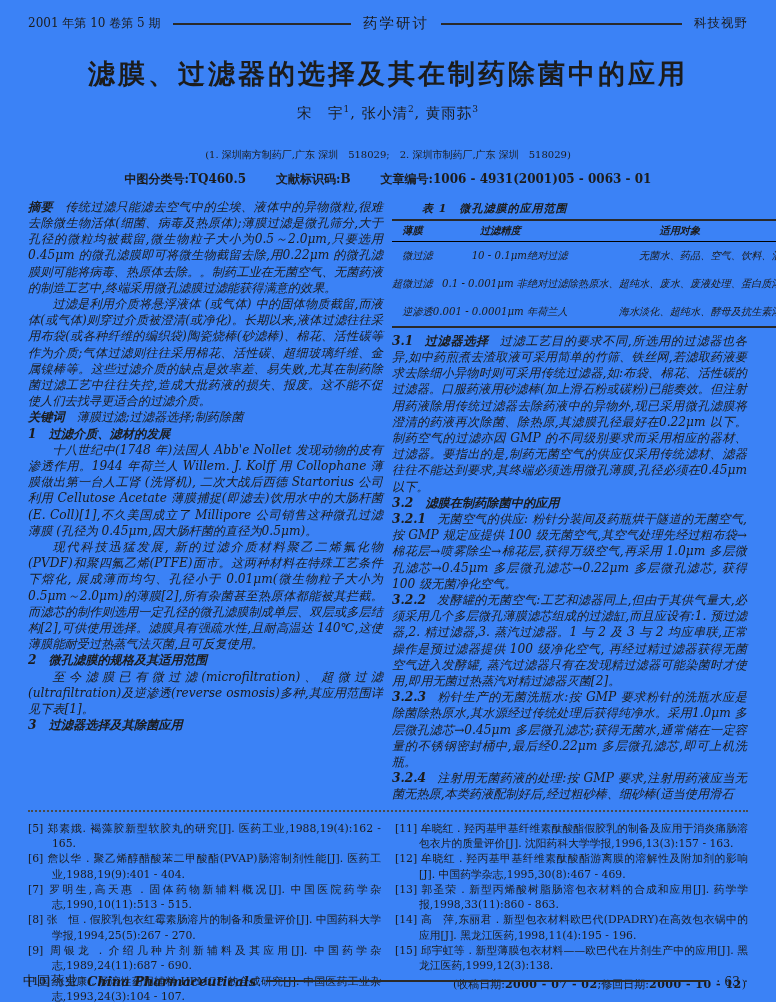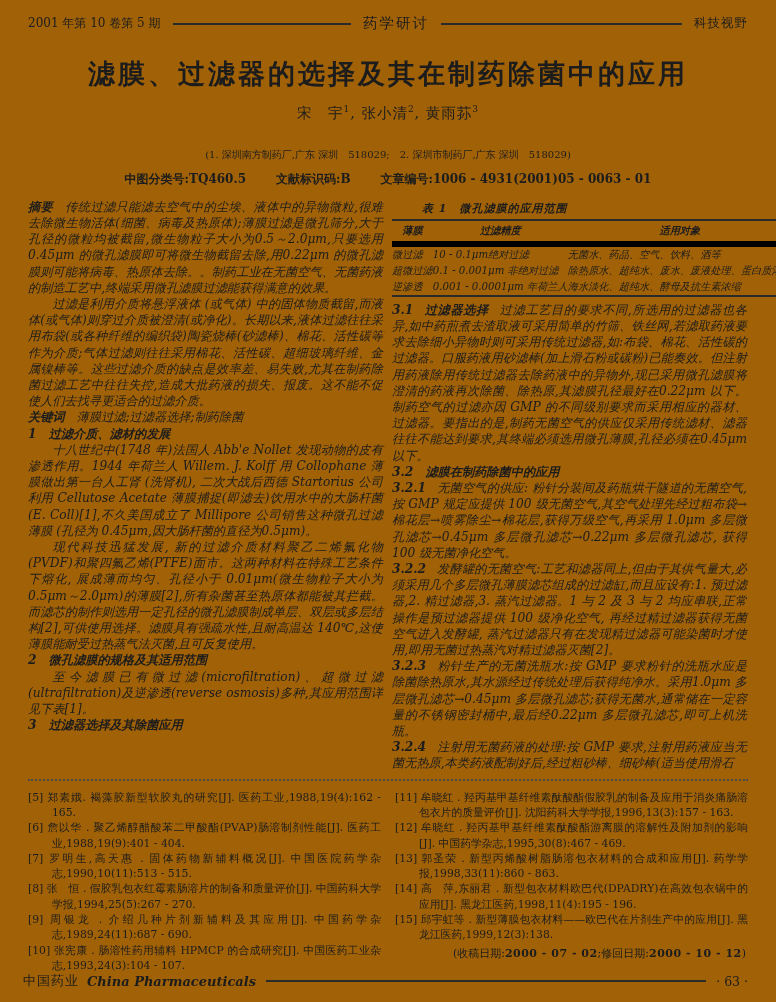--- a/index.html
+++ b/index.html
@@ -1,18 +1,18 @@
 <!DOCTYPE html>
 <html lang="zh"><head>
 <meta charset="utf-8">
 <style>
   html,body{margin:0;padding:0;background:#e8e8e4;}
   .page{
     width:776px;height:1002px;box-sizing:border-box;position:relative;
-    margin:0 auto;background:#a16207;color:#1c1c1c;
+    margin:0 auto;background:#3b82f6;color:#1c1c1c;
     font-family:"DejaVu Serif","Liberation Serif",serif;
     padding:14px 28px 0;overflow:hidden;
   }
   
   .masthead{display:flex;align-items:center;font-size:12px;white-space:nowrap;}
   .masthead .rule{height:2px;background:#2a2a2a;flex:1;margin:0 12px;}
   .masthead .rule.r2{flex:1.35;}
   .masthead .col-name{font-size:14.5px;letter-spacing:2px;}
   .masthead .corner{font-size:12.5px;letter-spacing:1px;}
   
@@ -27,22 +27,22 @@
   .para{font-size:12.2px;line-height:16.2px;text-align:justify;margin:0;}
   .indent{text-indent:2em;}
   .lead{font-weight:bold;margin-right:1em;}
   .sec-h{font-size:12.2px;line-height:16.2px;font-weight:bold;margin:0;}
   .run-num{font-weight:bold;margin-right:0.9em;}
   .run-title{font-weight:bold;margin-right:0.9em;}
   
   .tbl-caption{font-size:11px;font-weight:bold;margin:2px 0 3px 30px;letter-spacing:1px;}
   table.apptbl{width:100%;border-collapse:collapse;font-size:10.2px;
     border-top:2px solid #2a2a2a;border-bottom:2px solid #2a2a2a;margin-bottom:5px;}
-  table.apptbl th{font-weight:bold;border-bottom:6px solid #000000;padding:3px 0;text-align:center;}
-  table.apptbl td{padding:1px 0;text-align:left;white-space:nowrap;}
+  table.apptbl th{font-weight:bold;border-bottom:1px solid #000000;padding:3px 0;text-align:center;}
+  table.apptbl td{padding:7px 0;text-align:right;white-space:nowrap;}
   
   .dot-rule{border:none;border-top:2px dotted #4a4a4a;margin:7px 0 0;height:0;}
   
   .refs{display:flex;gap:14px;margin-top:9px;}
   .refcol{width:353px;}
   .ref{font-size:10.8px;line-height:15.3px;margin:0;text-align:justify;
     padding-left:24px;text-indent:-24px;}
   .dates{font-size:11px;margin:3px 2px 0 0;text-align:right;}
   .dates b{letter-spacing:0.5px;}
   

